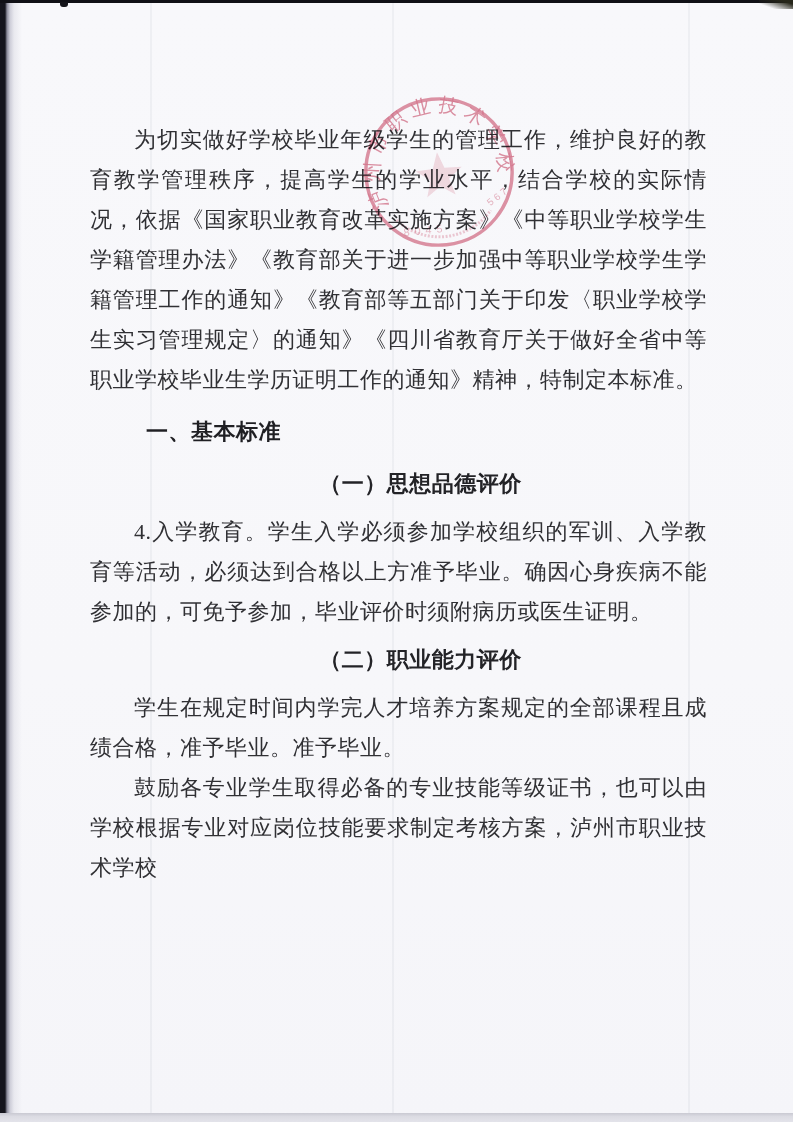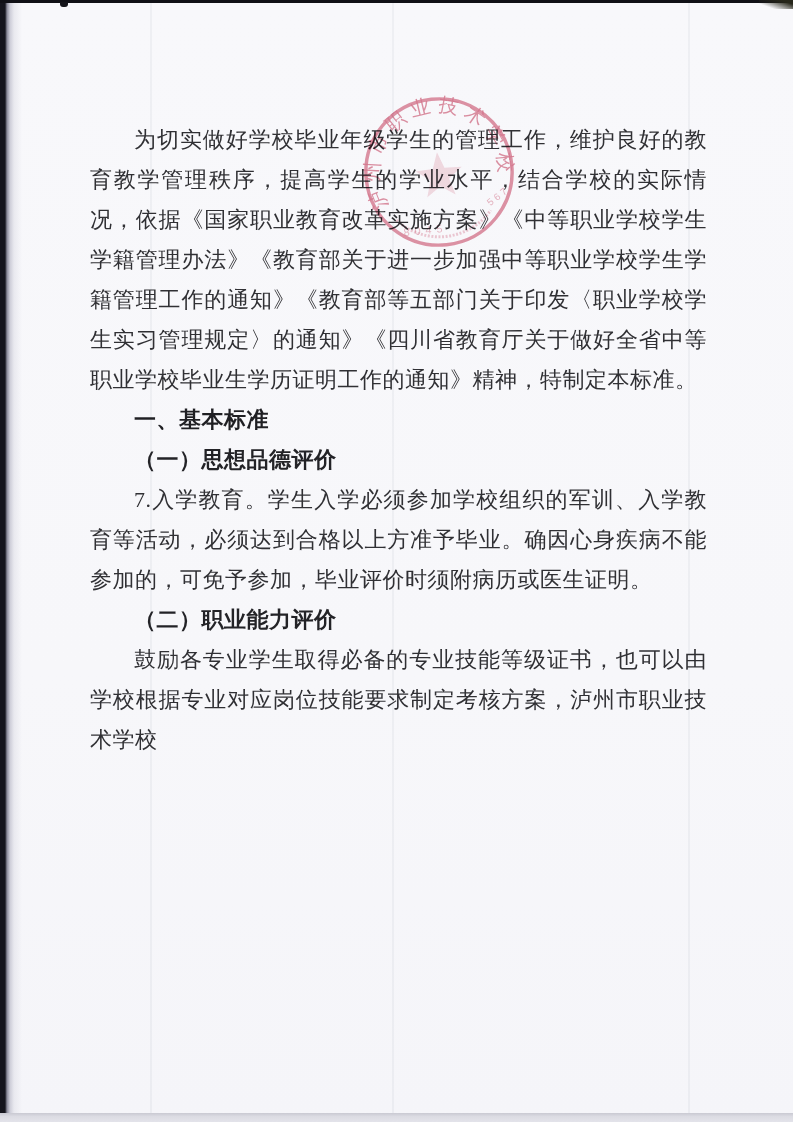--- a/index.html
+++ b/index.html
@@ -61,38 +61,39 @@
   .para{
     margin:0;
     font-size:22px;
     line-height:40px;
     text-align:justify;
     text-indent:2em;
     letter-spacing:0.5px;
     color:#303034;
   }
   .heading-1{
-    margin:0;
+    margin:12px;
     font-family:"Liberation Sans", sans-serif;
     font-weight:700;
     font-size:22px;
     line-height:40px;
     text-indent:2em;
     color:#1f1f23;
     letter-spacing:0.5px;
   }
   .heading-2{
-    margin:0;
+    margin:8px;
     font-family:"Liberation Serif", serif;
     font-weight:700;
     font-size:22px;
     line-height:40px;
     text-indent:2em;
     color:#232327;
     letter-spacing:0.5px;
+    text-align:center;
   }
 
   
   .seal{
     position:absolute;left:360px;top:92px;width:158px;height:160px;
     mix-blend-mode:multiply;
     opacity:0.78;
     transform:rotate(-6deg);
     pointer-events:none;
   }
@@ -113,25 +114,26 @@
   <div class="bottom-bar"></div>
 
   <div class="content">
 
     <p class="para">为切实做好学校毕业年级学生的管理工作，维护良好的教育教学管理秩序，提高学生的学业水平，结合学校的实际情况，依据《国家职业教育改革实施方案》《中等职业学校学生学籍管理办法》《教育部关于进一步加强中等职业学校学生学籍管理工作的通知》《教育部等五部门关于印发〈职业学校学生实习管理规定〉的通知》《四川省教育厅关于做好全省中等职业学校毕业生学历证明工作的通知》精神，特制定本标准。</p>
 
     <p class="heading-1">一、基本标准</p>
 
     <p class="heading-2">（一）思想品德评价</p>
 
-    <p class="para">7.入学教育。学生入学必须参加学校组织的军训、入学教育等活动，必须达到合格以上方准予毕业。确因心身疾病不能参加的，可免予参加，毕业评价时须附病历或医生证明。</p>
+    <p class="para">4.入学教育。学生入学必须参加学校组织的军训、入学教育等活动，必须达到合格以上方准予毕业。确因心身疾病不能参加的，可免予参加，毕业评价时须附病历或医生证明。</p>
 
 
     <p class="heading-2">（二）职业能力评价</p>
 
+    <p class="para">学生在规定时间内学完人才培养方案规定的全部课程且成绩合格，准予毕业。准予毕业。</p>
 
 
     <p class="para">鼓励各专业学生取得必备的专业技能等级证书，也可以由学校根据专业对应岗位技能要求制定考核方案，泸州市职业技术学校</p>
   </div>
 
   <div class="seal">
     <svg viewBox="0 0 160 160" xmlns="http://www.w3.org/2000/svg">
       <defs>
         <path id="sealArc" d="M 28,112 A 61,61 0 1,1 132,112" fill="none"></path>
         <path id="sealBottomBand" d="M 32,124 A 64,64 0 0,0 128,124" fill="none"></path>

